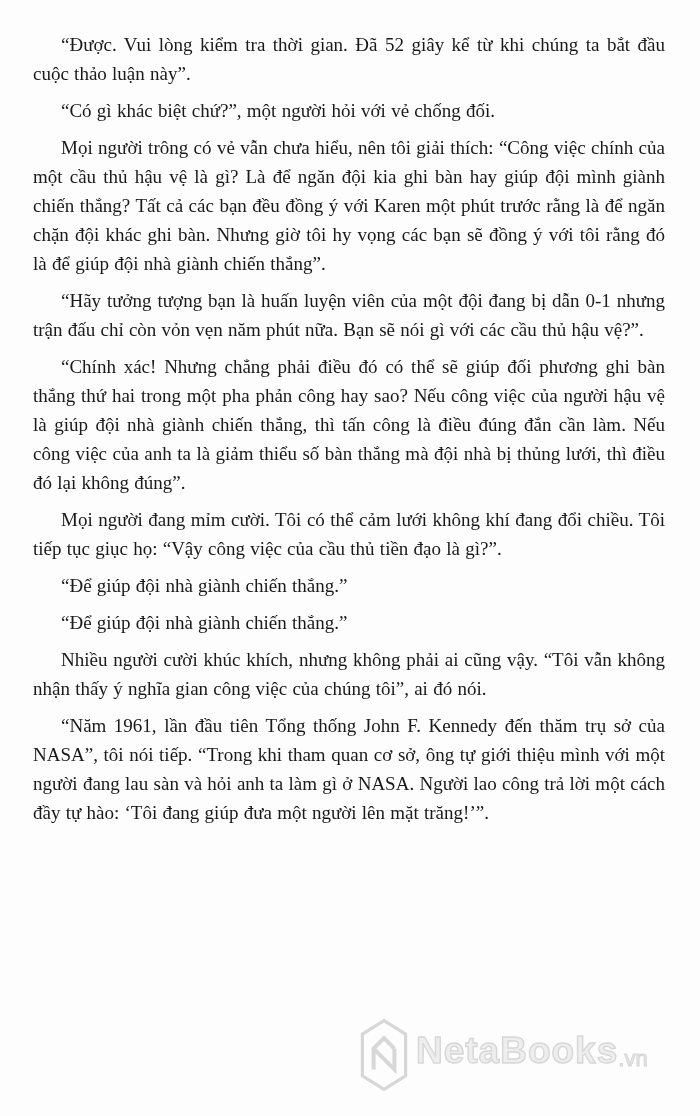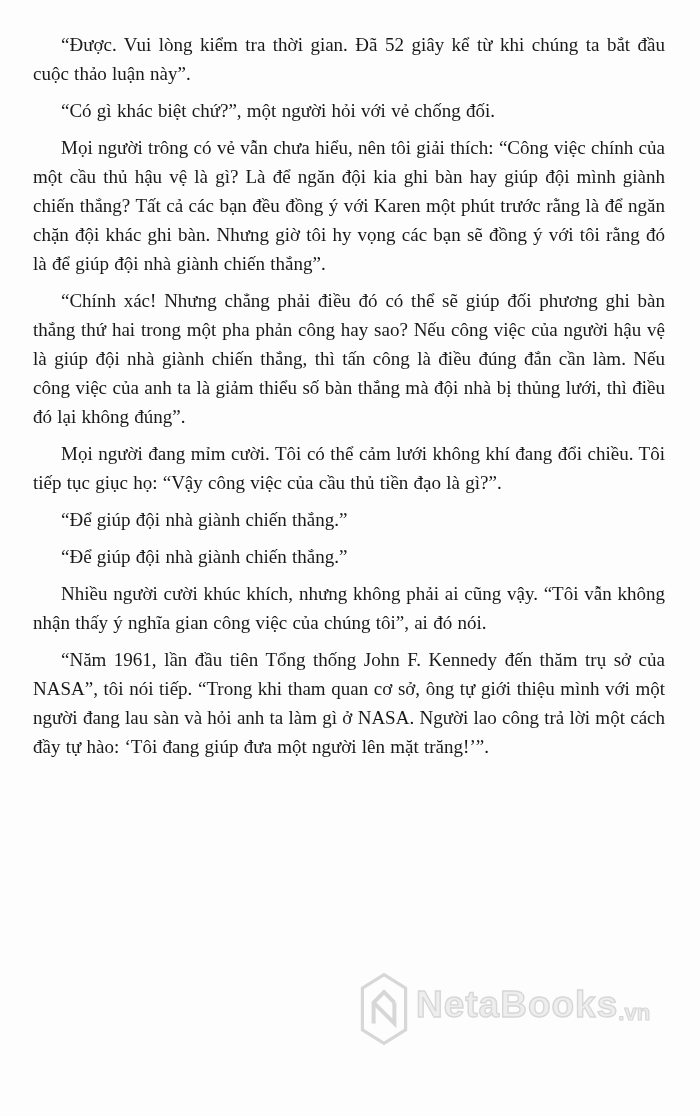--- a/index.html
+++ b/index.html
@@ -26,42 +26,42 @@
     line-height:29px;
     text-align:justify;
     text-indent:28px;
     margin-bottom:8px;
     color:var(--text);
     word-spacing:0.5px;
   }
   
   .watermark{
     position:absolute;
-    left:360px;top:972px;
+    left:360px;top:1018px;
     display:flex;
     align-items:flex-start;
     z-index:1;
     pointer-events:none;
     white-space:nowrap;
   }
   .wm-logo{flex:0 0 auto;margin-right:8px;}
   .wm-brand{
     font-family:"Liberation Sans","DejaVu Sans",sans-serif;
     font-size:37px;
     font-weight:bold;
     letter-spacing:1px;
     color:rgba(214,214,214,0.38);
     -webkit-text-stroke:1.4px var(--wm);
     line-height:1;
     margin-top:14px;
   }
   .wm-vn{
     font-family:"Liberation Sans","DejaVu Sans",sans-serif;
     font-size:22px;
-    font-weight:bold;
+    font-weight:normal;
     color:rgba(214,214,214,0.38);
     -webkit-text-stroke:1.2px var(--wm);
     line-height:1;
     margin-top:30px;
   }
   
   .footer{
     position:absolute;
     right:38px;top:1140px;
     display:flex;
@@ -99,20 +99,21 @@
     </svg>
   </span>
   <span class="wm-brand">NetaBooks</span>
   <span class="wm-vn">.vn</span>
 </div>
 
 <div class="page">
   <p class="para">“Được. Vui lòng kiểm tra thời gian. Đã 52 giây kể từ khi chúng ta bắt đầu cuộc thảo luận này”.</p>
   <p class="para">“Có gì khác biệt chứ?”, một người hỏi với vẻ chống đối.</p>
   <p class="para">Mọi người trông có vẻ vẫn chưa hiểu, nên tôi giải thích: “Công việc chính của một cầu thủ hậu vệ là gì? Là để ngăn đội kia ghi bàn hay giúp đội mình giành chiến thắng? Tất cả các bạn đều đồng ý với Karen một phút trước rằng là để ngăn chặn đội khác ghi bàn. Nhưng giờ tôi hy vọng các bạn sẽ đồng ý với tôi rằng đó là để giúp đội nhà giành chiến thắng”.</p>
+  <p class="para">“Hãy tưởng tượng bạn là huấn luyện viên của một đội đang bị dẫn 0-1 nhưng trận đấu chỉ còn vỏn vẹn năm phút nữa. Bạn sẽ nói gì với các cầu thủ hậu vệ?”.</p>
   <p class="para">“Chính xác! Nhưng chẳng phải điều đó có thể sẽ giúp đối phương ghi bàn thắng thứ hai trong một pha phản công hay sao? Nếu công việc của người hậu vệ là giúp đội nhà giành chiến thắng, thì tấn công là điều đúng đắn cần làm. Nếu công việc của anh ta là giảm thiểu số bàn thắng mà đội nhà bị thủng lưới, thì điều đó lại không đúng”.</p>
   <p class="para">Mọi người đang mỉm cười. Tôi có thể cảm lưới không khí đang đổi chiều. Tôi tiếp tục giục họ: “Vậy công việc của cầu thủ tiền đạo là gì?”.</p>
   <p class="para">“Để giúp đội nhà giành chiến thắng.”</p>
   <p class="para">“Để giúp đội nhà giành chiến thắng.”</p>
   <p class="para">Nhiều người cười khúc khích, nhưng không phải ai cũng vậy. “Tôi vẫn không nhận thấy ý nghĩa gian công việc của chúng tôi”, ai đó nói.</p>
   <p class="para">“Năm 1961, lần đầu tiên Tổng thống John F. Kennedy đến thăm trụ sở của NASA”, tôi nói tiếp. “Trong khi tham quan cơ sở, ông tự giới thiệu mình với một người đang lau sàn và hỏi anh ta làm gì ở NASA. Người lao công trả lời một cách đầy tự hào: ‘Tôi đang giúp đưa một người lên mặt trăng!’”.</p>
 </div>
 
 <div class="footer">
   <span class="running-title">TIỀN LƯƠNG CHƯA BAO GIỜ LÀ TẤT CẢ</span>

